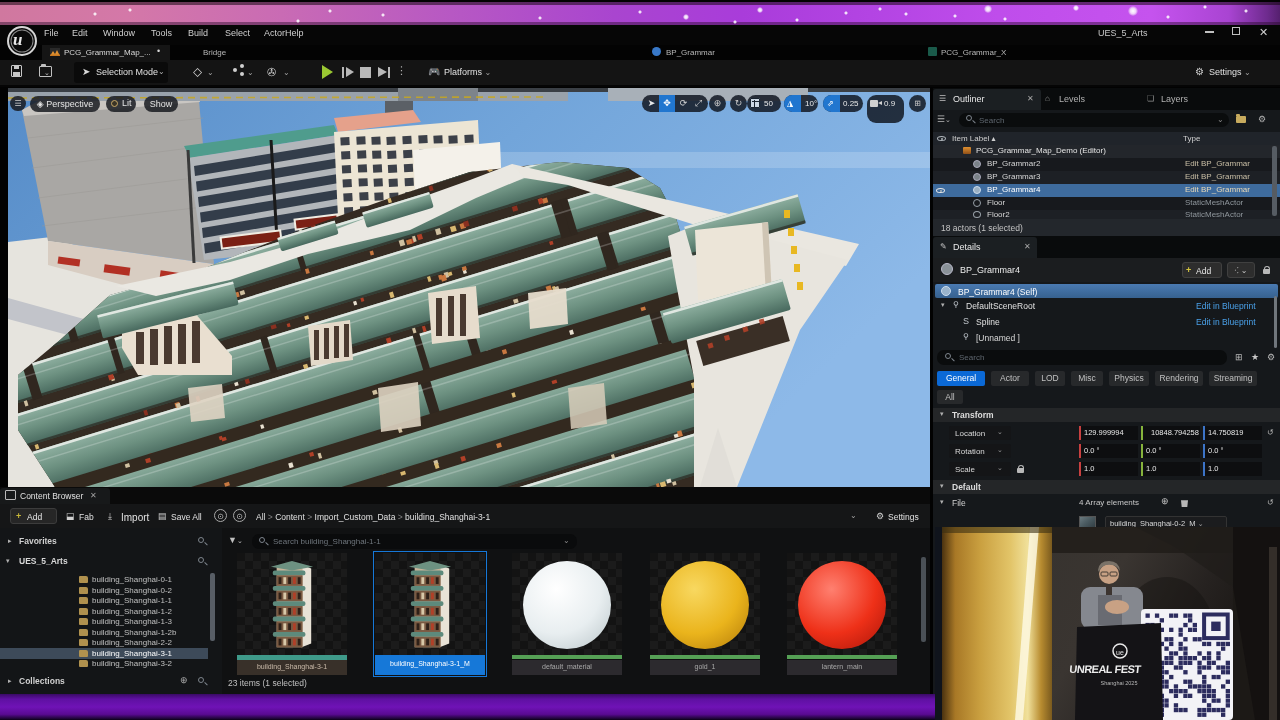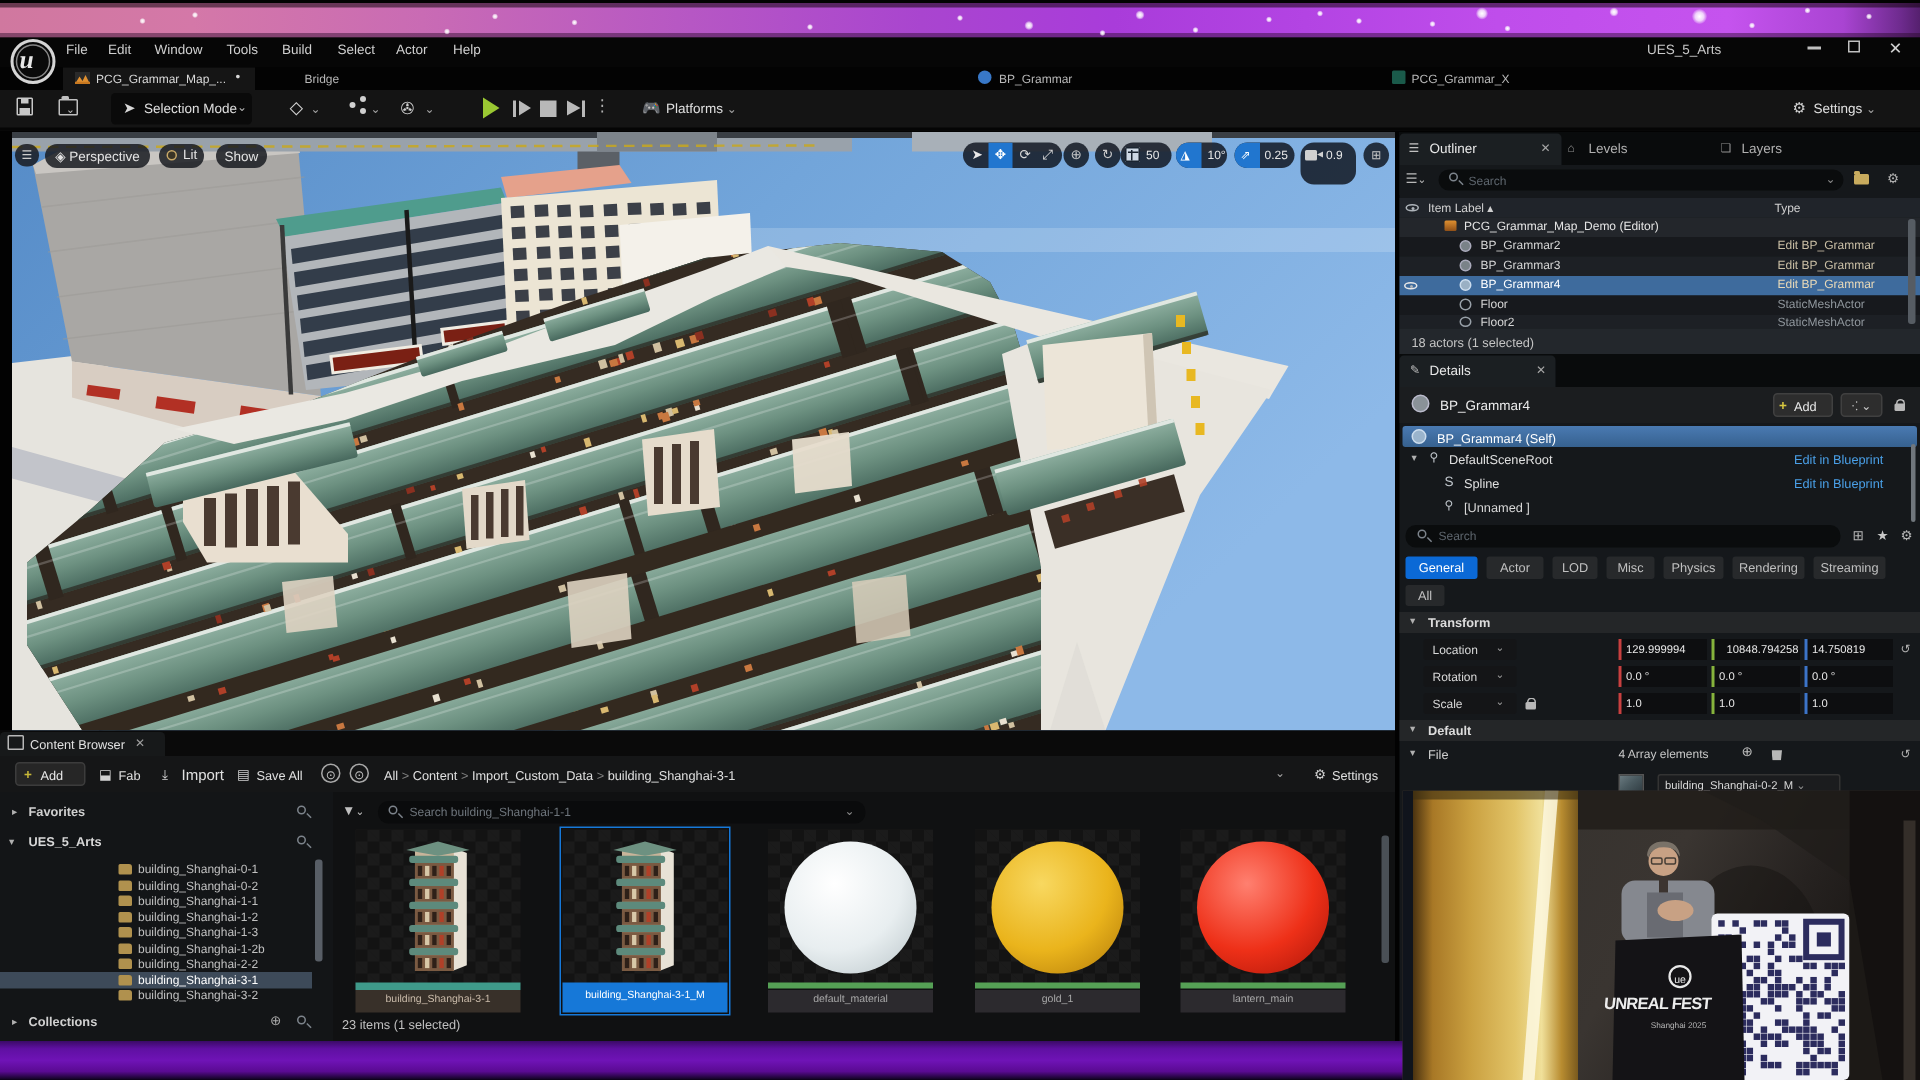--- a/index.html
+++ b/index.html
@@ -56,21 +56,21 @@
 
   <div class="abs" style="left:7px;top:26px;width:30px;height:30px;border-radius:50%;background:#0a0a0a;border:2.5px solid #d5d5d5;z-index:5;box-shadow:inset 0 0 0 1.5px #0a0a0a, inset 0 0 0 2.5px #888;"></div>
   <div class="abs" style="left:13px;top:30px;width:20px;height:20px;color:#e8e8e8;font-size:17px;font-weight:bold;z-index:6;font-family:'Liberation Serif',serif;font-style:italic;">u</div>
   <div class="abs txt" style="left:44px;top:28px;">File</div>
   <div class="abs txt" style="left:72px;top:28px;">Edit</div>
   <div class="abs txt" style="left:103px;top:28px;">Window</div>
   <div class="abs txt" style="left:151px;top:28px;">Tools</div>
   <div class="abs txt" style="left:188px;top:28px;">Build</div>
   <div class="abs txt" style="left:225px;top:28px;">Select</div>
   <div class="abs txt" style="left:264px;top:28px;">Actor</div>
-  <div class="abs txt" style="left:302px;top:28px;">Help</div>
+  <div class="abs txt" style="left:285px;top:28px;">Help</div>
   <div class="abs txt" style="left:1098px;top:28px;color:#c8c8c8;">UES_5_Arts</div>
   <div class="abs" style="left:1205px;top:31px;width:9px;height:1.5px;background:#c0c0c0;"></div>
   <div class="abs" style="left:1232px;top:27px;width:8px;height:8px;border:1.2px solid #c0c0c0;"></div>
   <div class="abs" style="left:1259px;top:26px;color:#d0d0d0;font-size:11px;">✕</div>
 
   <div class="abs" style="left:0;top:45px;width:1280px;height:15px;background:#030303;"></div>
   <div class="abs" style="left:42px;top:45px;width:128px;height:15px;background:#151515;"></div>
   <div class="abs" style="left:50px;top:48px;width:10px;height:8px;overflow:hidden;">
       <svg width="10" height="8">
         <rect width="10" height="8" fill="#2a2a2a"></rect>

